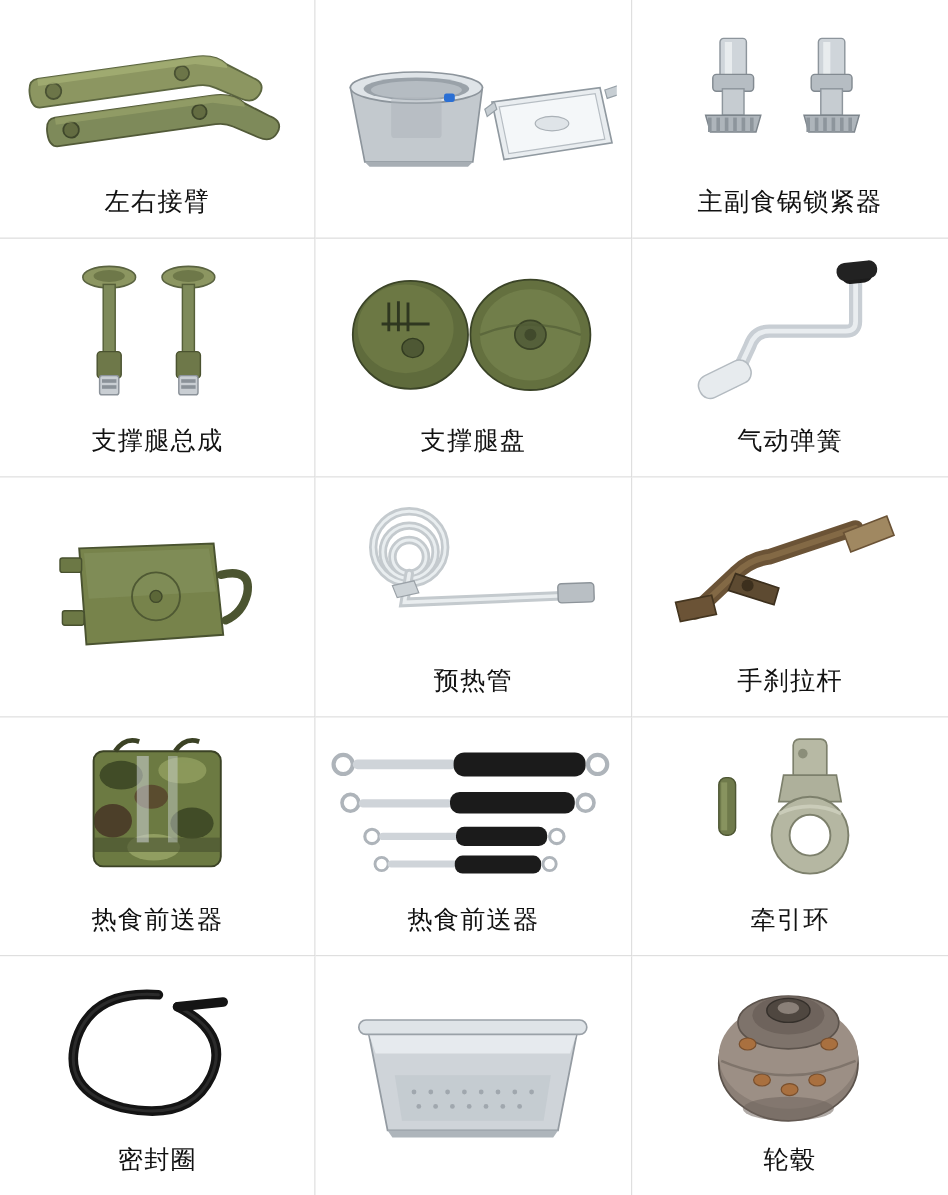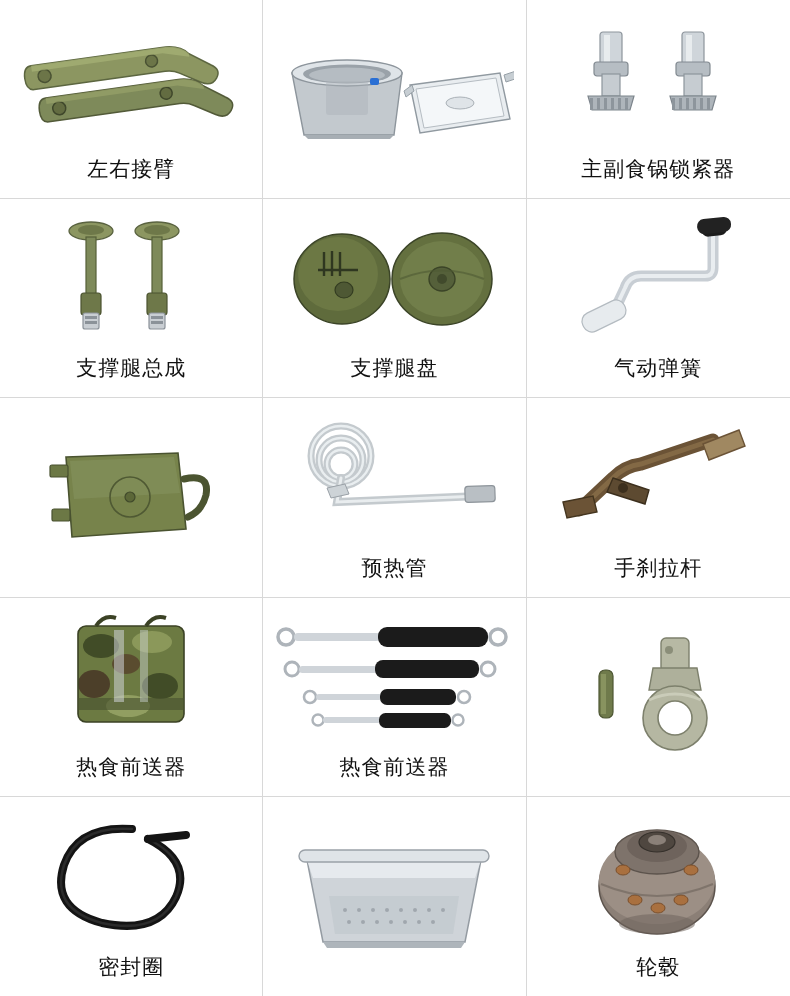--- a/index.html
+++ b/index.html
@@ -321,20 +321,21 @@
         <g transform="translate(66 4)">
           <rect x="22" y="0" width="28" height="34" rx="5" fill="#b7b9a4" stroke="#7d806c" stroke-width="1.4"></rect>
           <circle cx="30" cy="12" r="4" fill="#8b8e79"></circle>
           <path d="M14 30 L58 30 L62 52 L10 52 Z" fill="#aeb09b" stroke="#7d806c" stroke-width="1.4"></path>
           <circle cx="36" cy="80" r="32" fill="#b5b7a2" stroke="#7d806c" stroke-width="1.6"></circle>
           <circle cx="36" cy="80" r="17" fill="#ffffff" stroke="#7d806c" stroke-width="1.6"></circle>
           <path d="M10 62 Q36 50 62 62" stroke="#cfd1bf" stroke-width="3" fill="none" opacity="0.8"></path>
         </g>
       </svg>
     </div>
+    <div class="caption">牵引环</div>
   </div>
 
   <div class="cell">
     <div class="art">
       <svg width="190" height="120" viewBox="0 0 190 120">
         <path d="M96 12 Q42 8 28 48 Q14 92 66 106 Q122 118 140 80 Q156 44 112 22" stroke="#141414" stroke-width="8" fill="none" stroke-linecap="round"></path>
         <path d="M96 12 Q42 8 28 48 Q14 92 66 106 Q122 118 140 80 Q156 44 112 22" stroke="#3a3a3a" stroke-width="2.5" fill="none" stroke-linecap="round" opacity="0.6"></path>
         <path d="M112 22 L150 18" stroke="#141414" stroke-width="8" fill="none" stroke-linecap="round"></path>
       </svg>
     </div>

